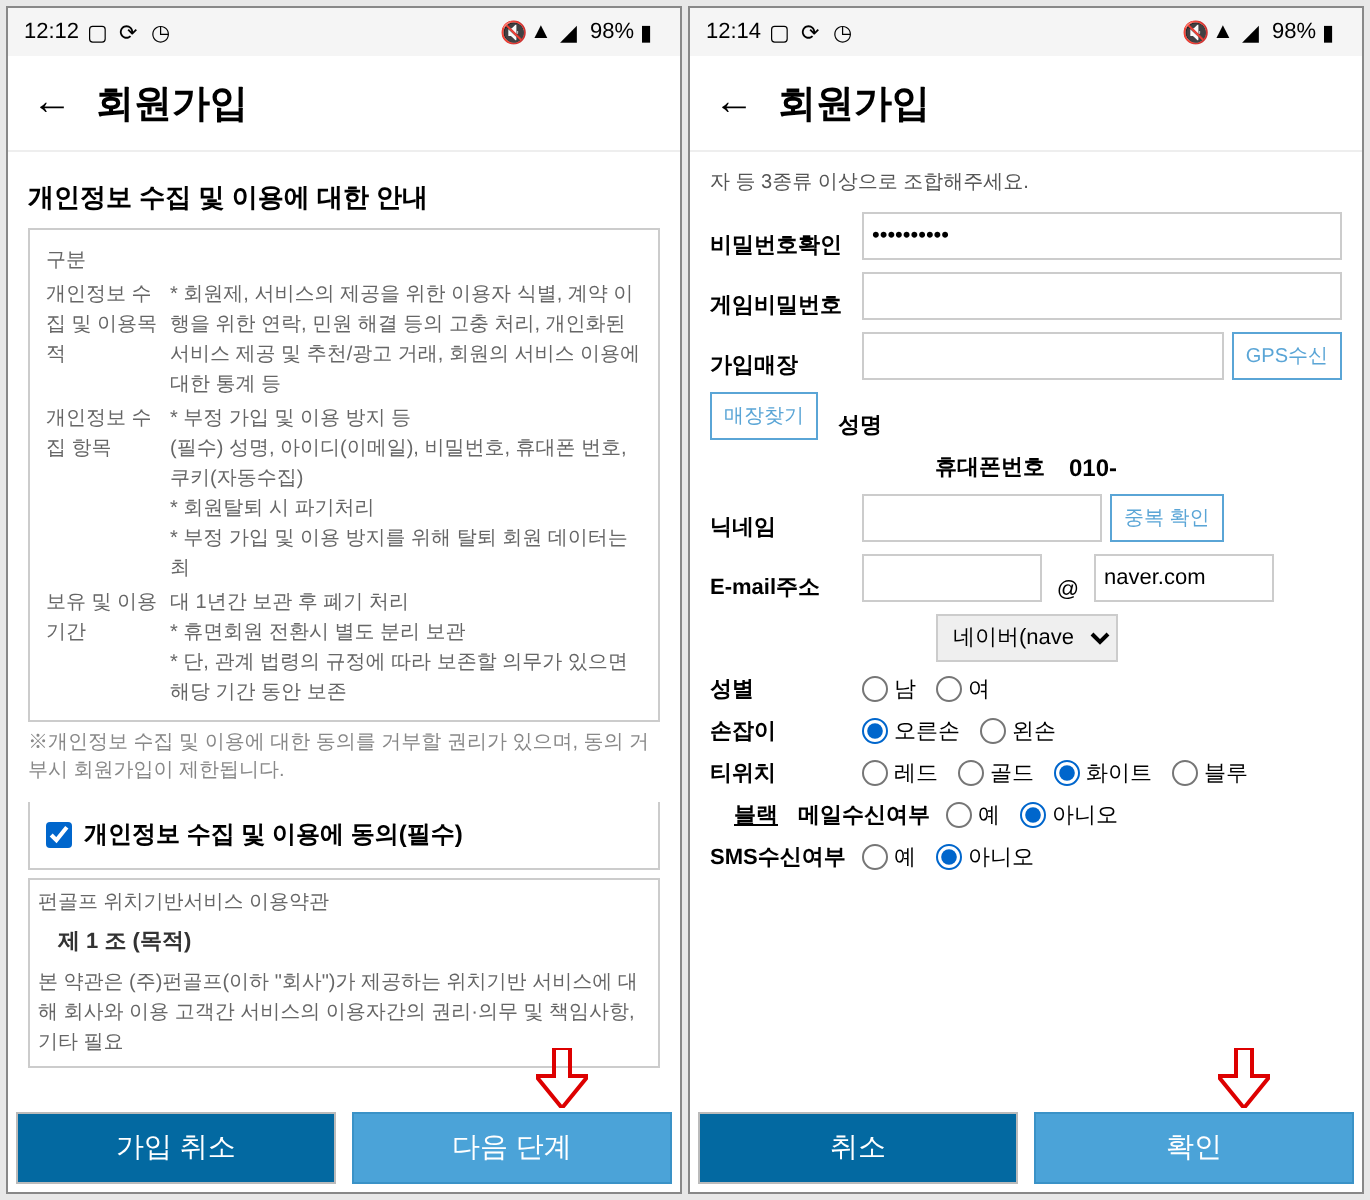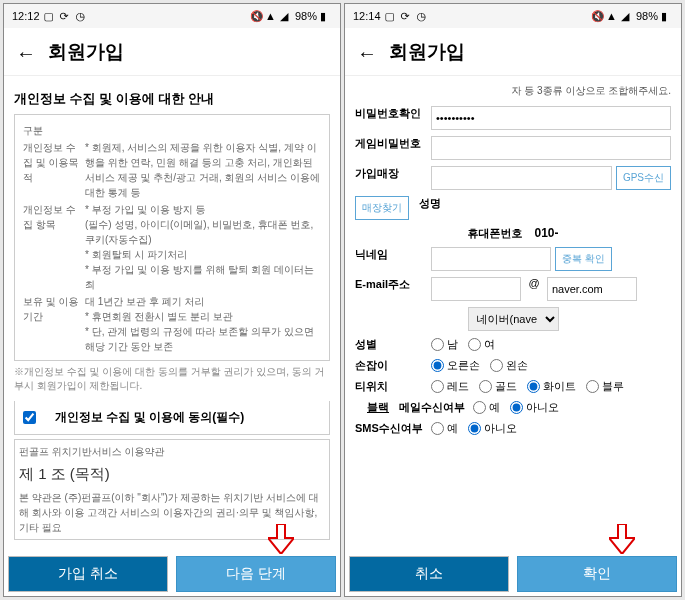--- a/index.html
+++ b/index.html
@@ -12,34 +12,34 @@
   .titlebar { height: 48px; display: flex; align-items: center; padding: 0 12px; gap: 12px; border-bottom: 1px solid #eee; }
   .back { font-size: 20px; font-weight: bold; }
   .title { font-size: 19px; font-weight: 700; }
   .content { flex: 1; overflow: hidden; padding: 8px 10px; font-size: 12px; }
   .section-title { font-size: 13px; font-weight: 600; margin: 6px 0; }
   .box { border: 1px solid #ccc; padding: 8px 8px 4px; font-size: 10px; color: #555; line-height: 1.5; }
   .box .row { display: flex; margin-bottom: 2px; }
   .box .lbl { width: 62px; flex-shrink: 0; color: #666; }
   .box .val { flex: 1; color: #666; }
   .note { font-size: 10px; color: #888; margin: 4px 0 8px; line-height: 1.4; }
-  .consent { border: 1px solid #ccc; border-top: none; padding: 8px; display: flex; align-items: center; gap: 19px; font-size: 12px; font-weight: 600; }
+  .consent { border: 1px solid #ccc; border-top: none; padding: 8px; display: flex; align-items: center; gap: 6px; font-size: 12px; font-weight: 600; }
   .consent input { accent-color: #0066cc; }
   .box2 { border: 1px solid #ccc; padding: 4px; font-size: 10px; color: #666; line-height: 1.5; margin-top: 4px; }
-  .box2 .sub { font-weight: 400; margin: 4px 0; color: #333; font-size: 15px; }
+  .box2 .sub { font-weight: 700; margin: 4px 10px; color: #333; font-size: 11px; }
   .footer { display: flex; height: 40px; }
   .footer button { flex: 1; border: 1px solid #bbb; background: #0369a1; color: #fff; font-size: 14px; font-weight: 500; margin: 0 4px 4px; }
   .footer button.primary { background: #4ba3d8; border-color: #3a92c7; }
   .arrow { position: absolute; bottom: 42px; width: 26px; height: 30px; }
   .arrow1 { right: 46px; }
   .arrow2 { right: 46px; }
 
   
-  .hint { font-size: 10px; color: #555; text-align: right; margin-bottom: 8px; }
-  .frow { display: flex; align-items: flex-start; margin-bottom: 6px; gap: 4px; }
+  .hint { font-size: 10px; color: #555; text-align: left; margin-bottom: 8px; }
+  .frow { display: flex; align-items: flex-end; margin-bottom: 6px; gap: 4px; }
   .flabel { width: 72px; font-size: 11px; font-weight: 600; flex-shrink: 0; }
   .finput { flex: 1; border: 1px solid #ccc; height: 24px; padding: 0 4px; font-size: 11px; }
   .smallbtn { border: 1px solid #5aa5d6; background: #fff; color: #5aa5d6; font-size: 10px; padding: 4px 6px; }
   .radiogrp { display: flex; gap: 10px; align-items: center; font-size: 11px; }
   .radiogrp label { display: flex; align-items: center; gap: 3px; }
   .radiogrp input { accent-color: #0066cc; }
   .selectbox { border: 1px solid #ccc; height: 24px; font-size: 11px; padding: 0 4px; }
   .at { width: 18px; text-align: center; font-size: 11px; }
   .phone-prefix { font-weight: 600; font-size: 12px; margin-left: 8px; }
   .centered { justify-content: center; }

